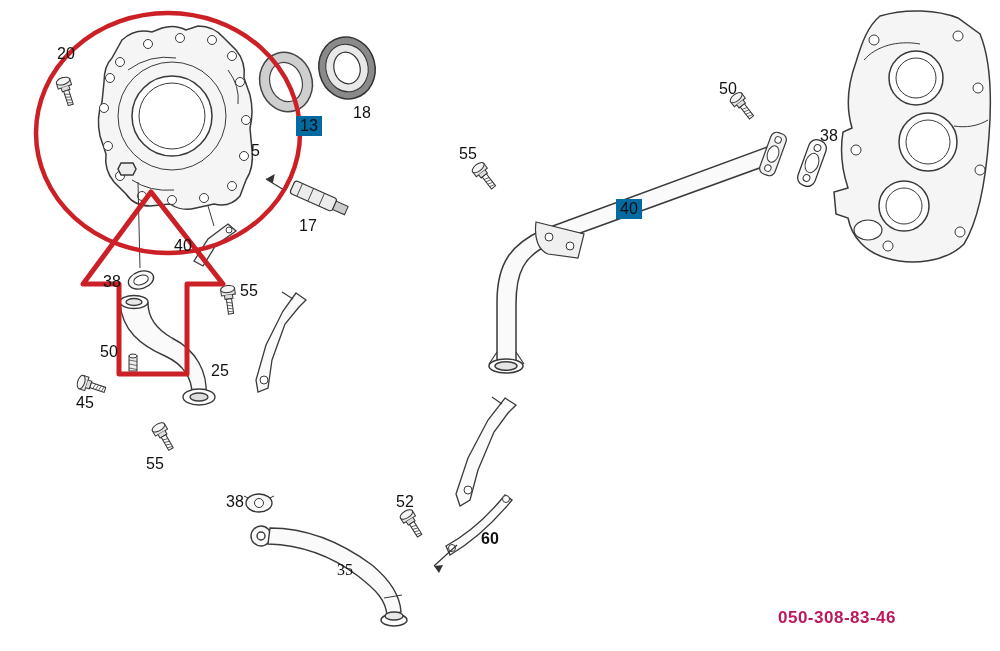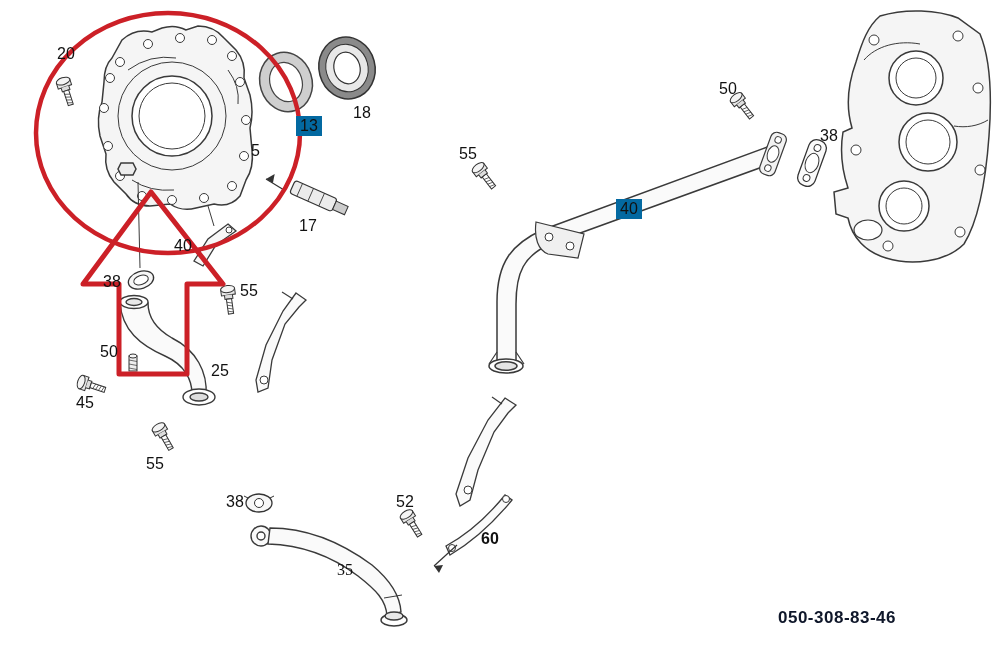--- a/index.html
+++ b/index.html
@@ -8,21 +8,21 @@
     font-family:"Liberation Sans", sans-serif;overflow:hidden;
   }
   .artwork{position:absolute;left:0;top:0;}
   .part-label{
     position:absolute;font-size:16px;line-height:20px;color:#111;
     white-space:nowrap;
   }
   .part-label.highlight{background:#0369a1;padding:0 4px;}
   .part-code{
     position:absolute;left:778px;top:608px;font-size:17px;font-weight:bold;
-    color:#0f172a;letter-spacing:.5px;
+    color:#be185d;letter-spacing:.5px;
   }
 </style>
 </head>
 <body>
 
 <div class="stage">
 
   <svg class="artwork" width="1000" height="651" viewBox="0 0 1000 651">
     <defs>
       <g id="bolt-shape">

